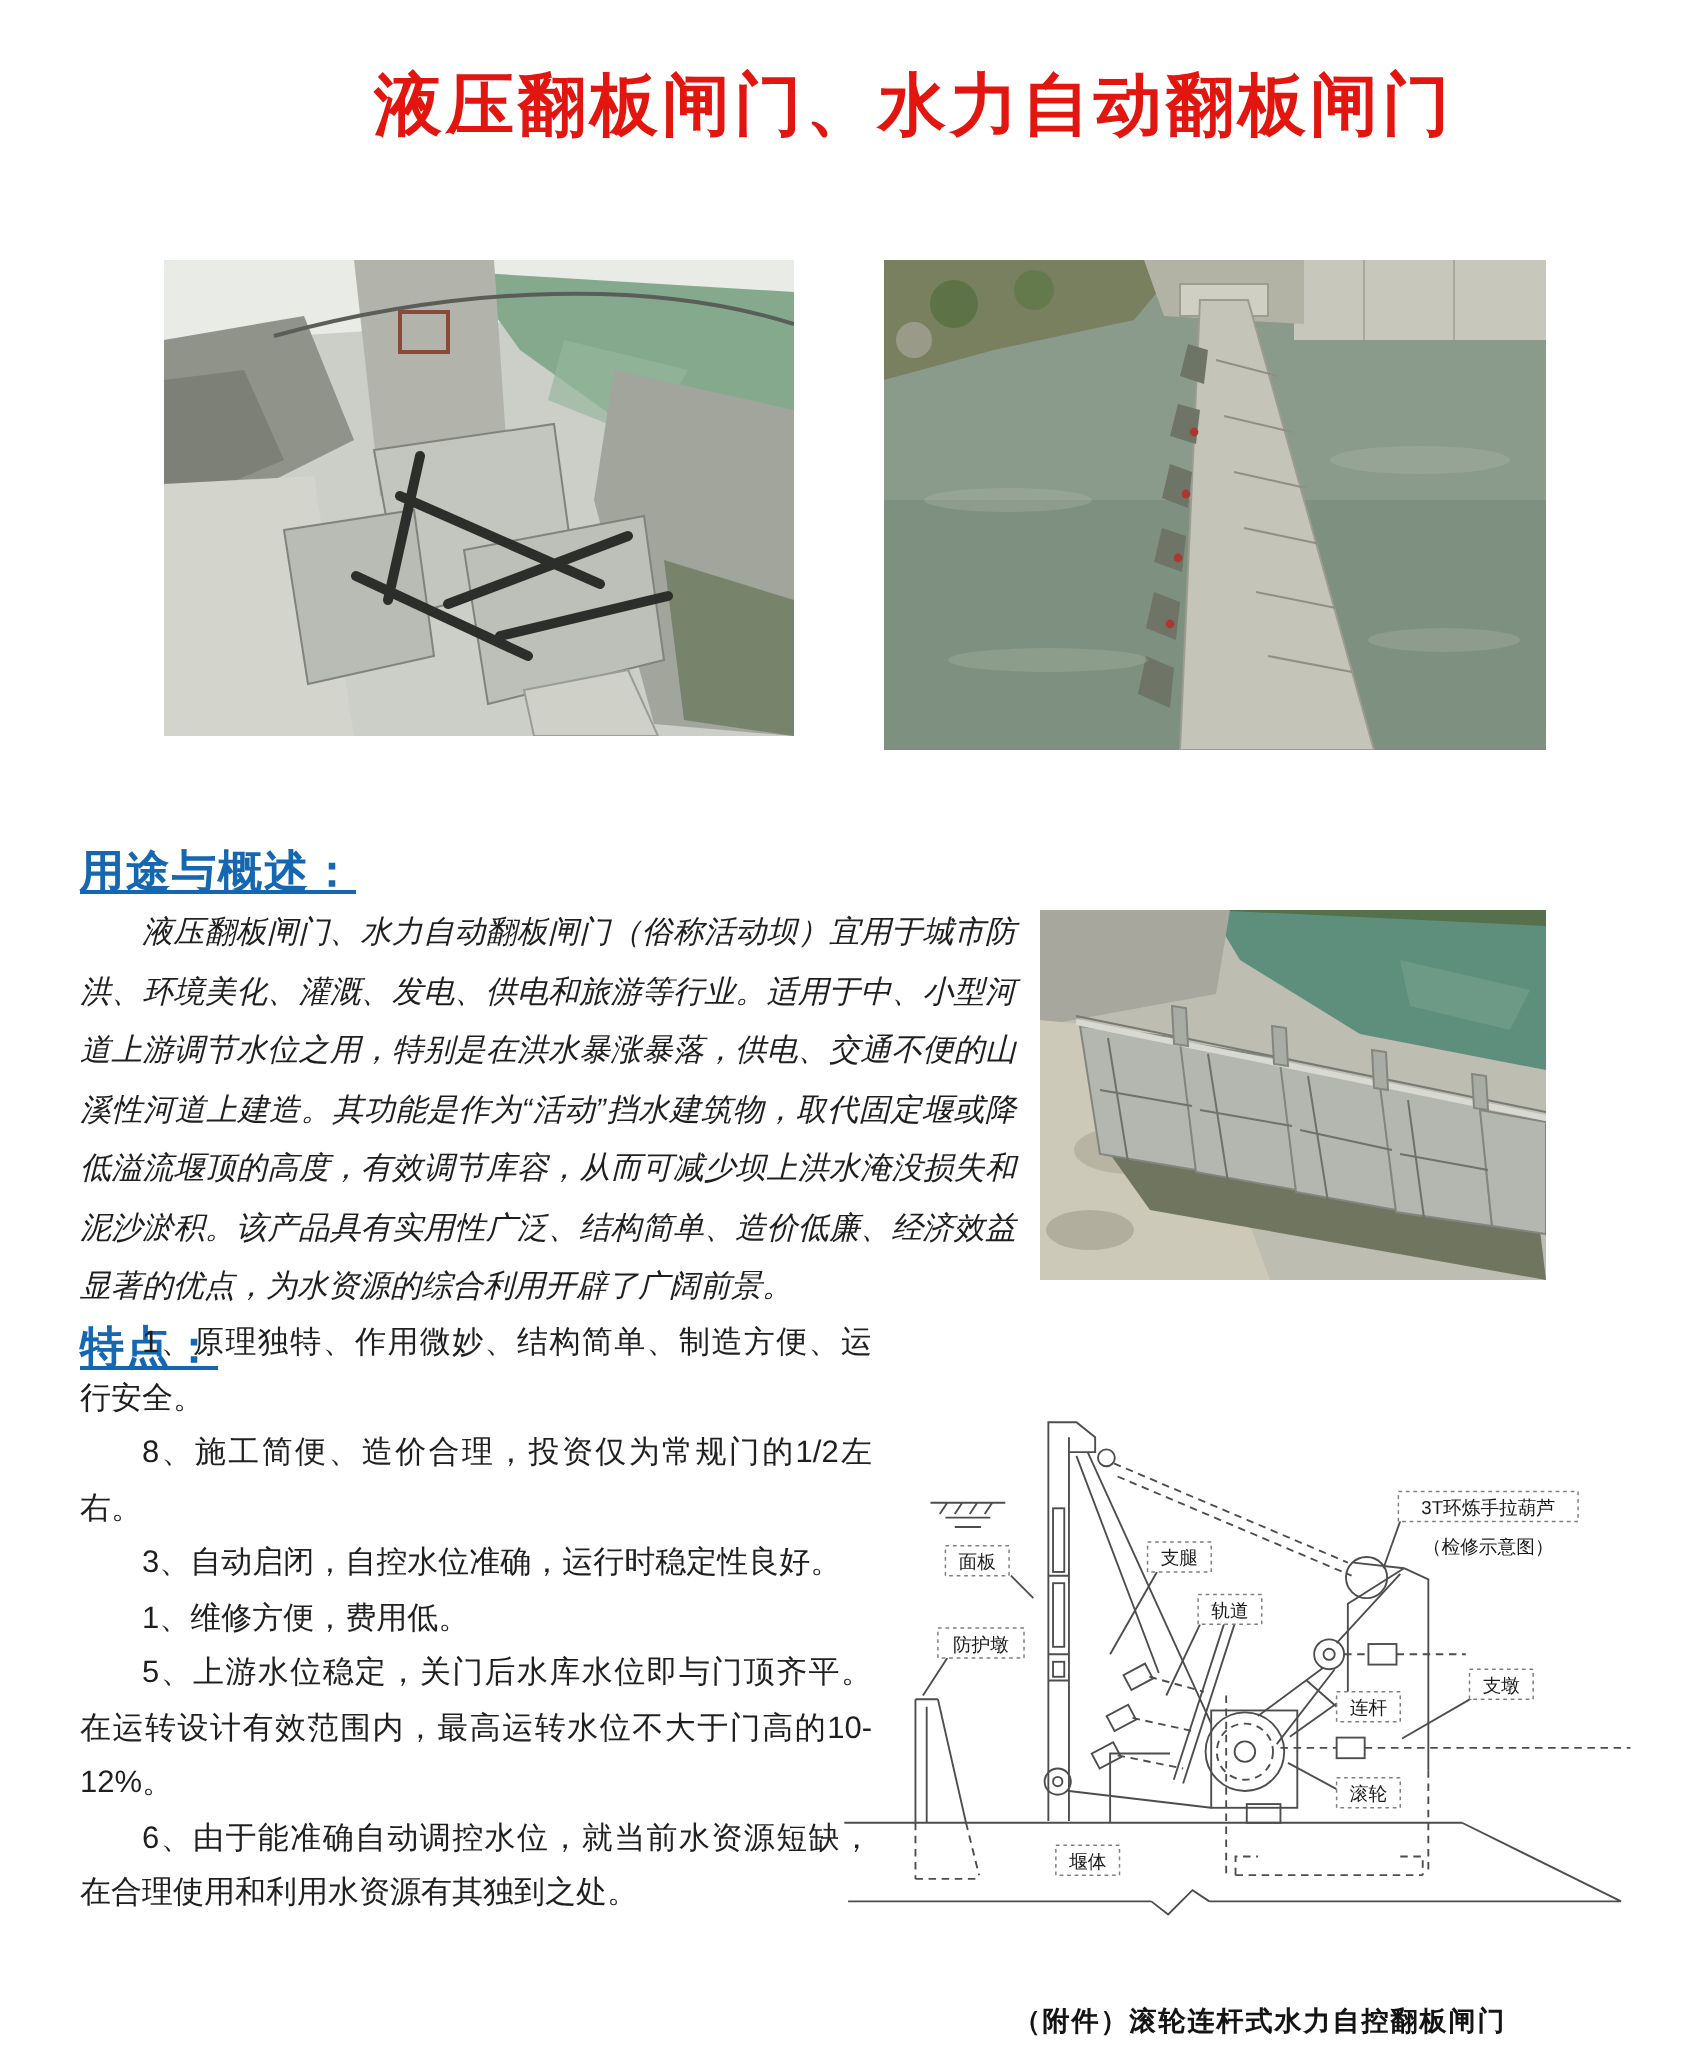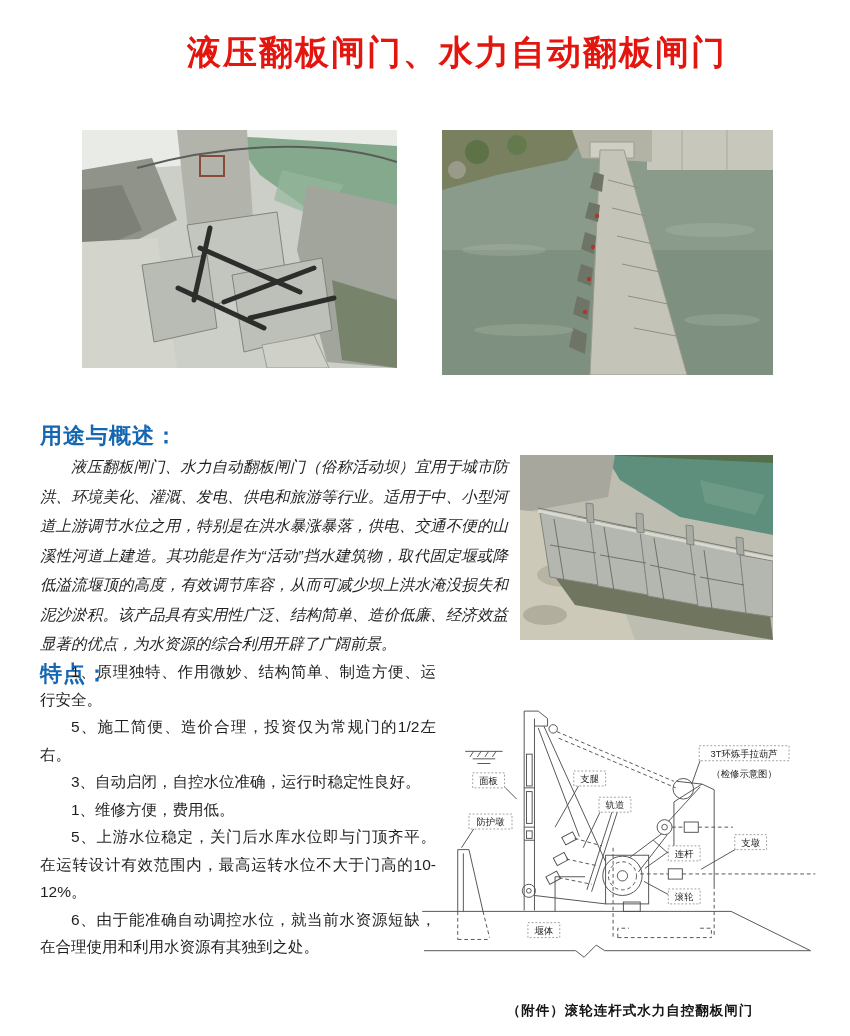--- a/index.html
+++ b/index.html
@@ -1,20 +1,20 @@
 <!DOCTYPE html>
 <html><head>
 <meta charset="utf-8">
 <style>
   html,body{margin:0;padding:0;background:#ffffff;}
   .page{position:relative;width:850px;height:1036px;background:#ffffff;overflow:hidden;
         font-family:"Liberation Sans","DejaVu Sans",sans-serif;}
   .title{position:absolute;left:0;top:30px;width:100%;text-align:center;
          font-size:34px;font-weight:bold;color:#e2160e;margin:0;letter-spacing:2px;padding-left:32px;}
-  .h{position:absolute;font-size:22px;font-weight:bold;color:#1467b0;margin:0;letter-spacing:1px;}
+  .h{position:absolute;font-size:22px;font-weight:bold;color:#1467b0;margin:0;letter-spacing:1px;text-decoration:underline;}
   .overview-h{left:40px;top:421px;}
   .features-h{left:40px;top:659px;}
   .para{position:absolute;left:40px;top:452px;width:468px;font-size:15.5px;line-height:29.5px;
         color:#1f1f1f;text-align:justify;text-indent:2em;margin:0;font-style:italic;}
   .features{position:absolute;left:40px;top:658px;width:396px;font-size:15.5px;line-height:27.5px;
         color:#1f1f1f;text-align:justify;}
   .features p{margin:0;text-indent:2em;}
   .photo{position:absolute;overflow:hidden;background:#cfd1ca;}
   .photo svg{display:block;width:100%;height:100%;}
   .photo1{left:82px;top:130px;width:315px;height:238px;}
@@ -125,21 +125,21 @@
         <polygon points="166,70 173,71 174,90 167,89"></polygon>
         <polygon points="216,82 223,83 224,100 217,99"></polygon>
       </g>
     </svg>
   </div>
 
   <h2 class="h features-h" style="color: rgb(20, 103, 176);">特点：</h2>
 
   <div class="features">
     <p>1、原理独特、作用微妙、结构简单、制造方便、运行安全。</p>
-    <p>5、施工简便、造价合理，投资仅为常规门的1/2左右。</p>
+    <p>8、施工简便、造价合理，投资仅为常规门的1/2左右。</p>
     <p>3、自动启闭，自控水位准确，运行时稳定性良好。</p>
     <p>1、维修方便，费用低。</p>
     <p>5、上游水位稳定，关门后水库水位即与门顶齐平。在运转设计有效范围内，最高运转水位不大于门高的10-12%。</p>
     <p>6、由于能准确自动调控水位，就当前水资源短缺，在合理使用和利用水资源有其独到之处。</p>
   </div>
 
   <div class="diagram">
     <svg viewBox="0 0 442 312">
       <g class="dln">
 

